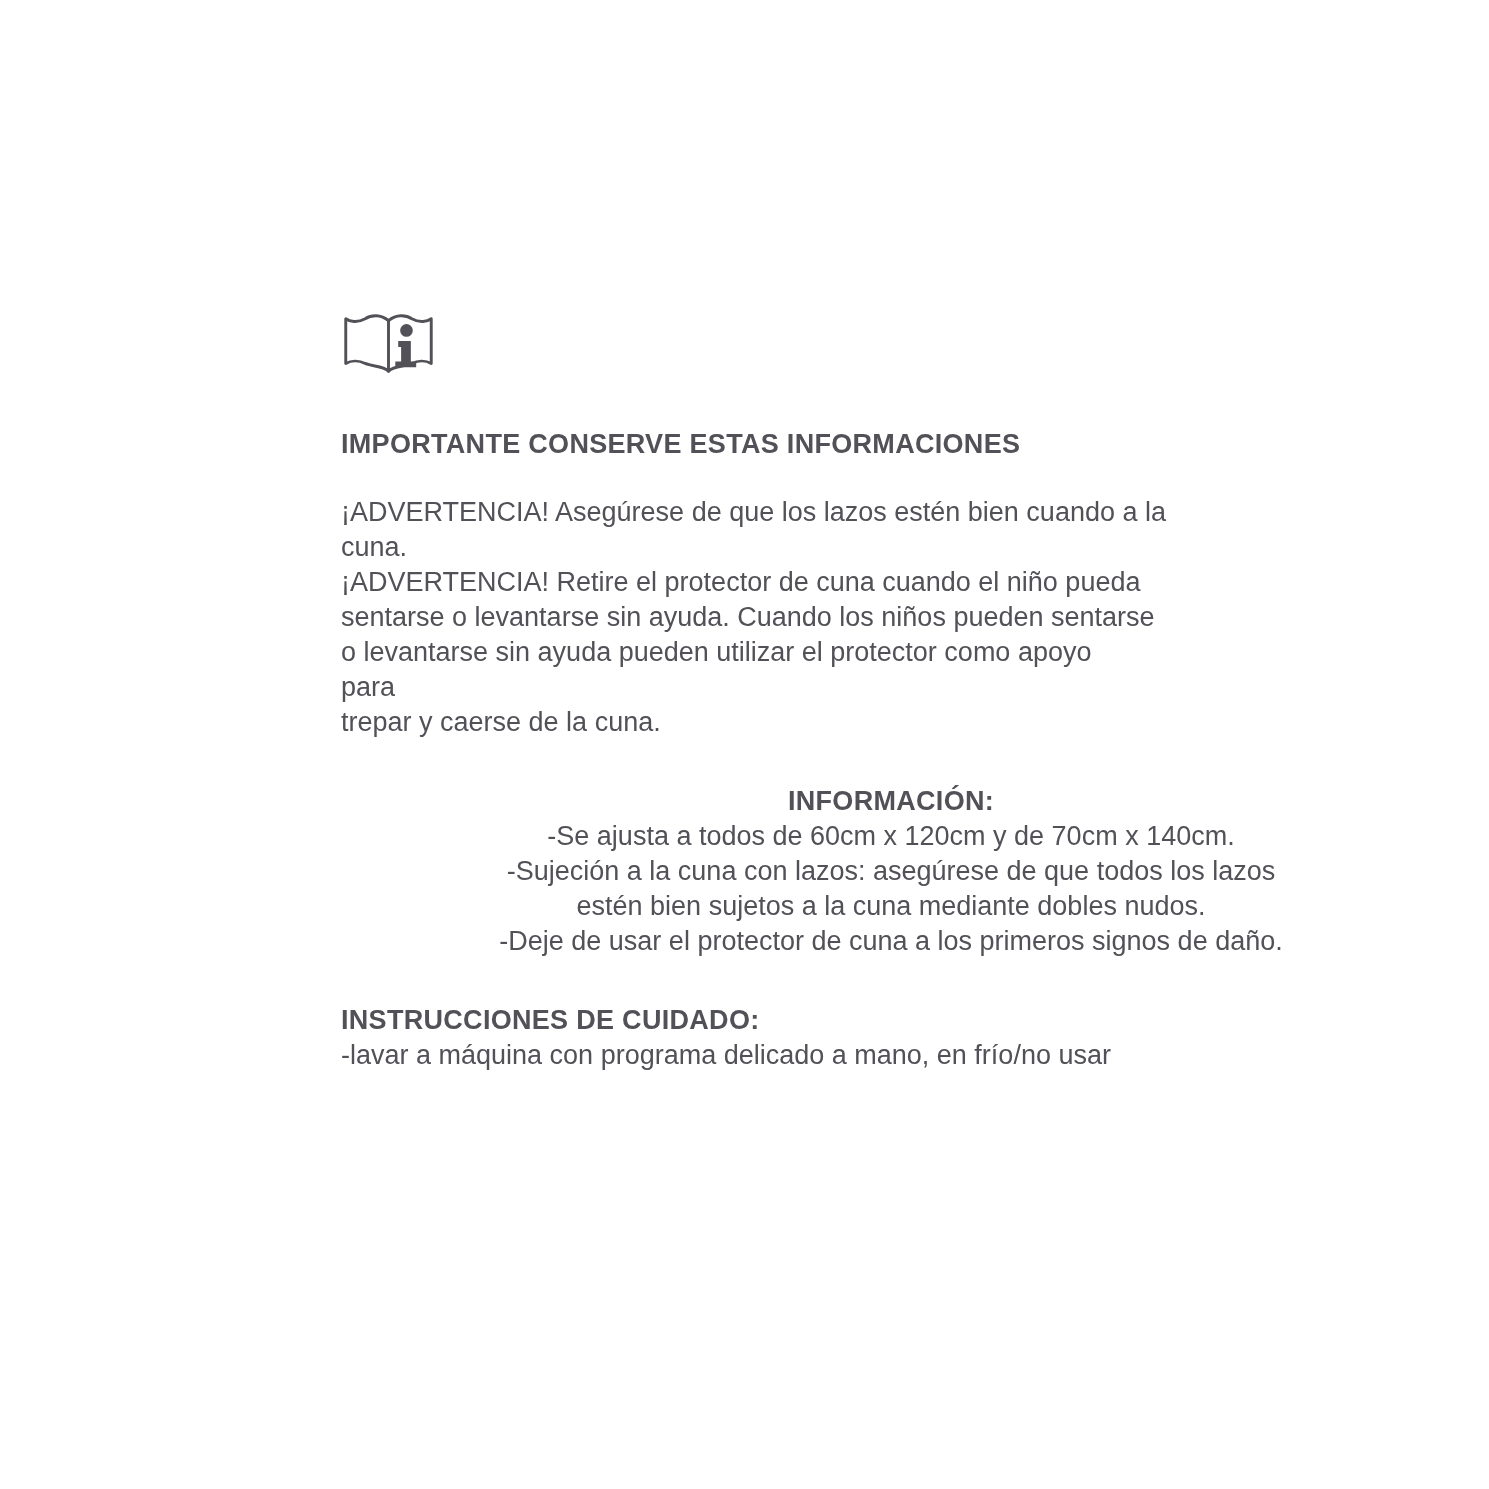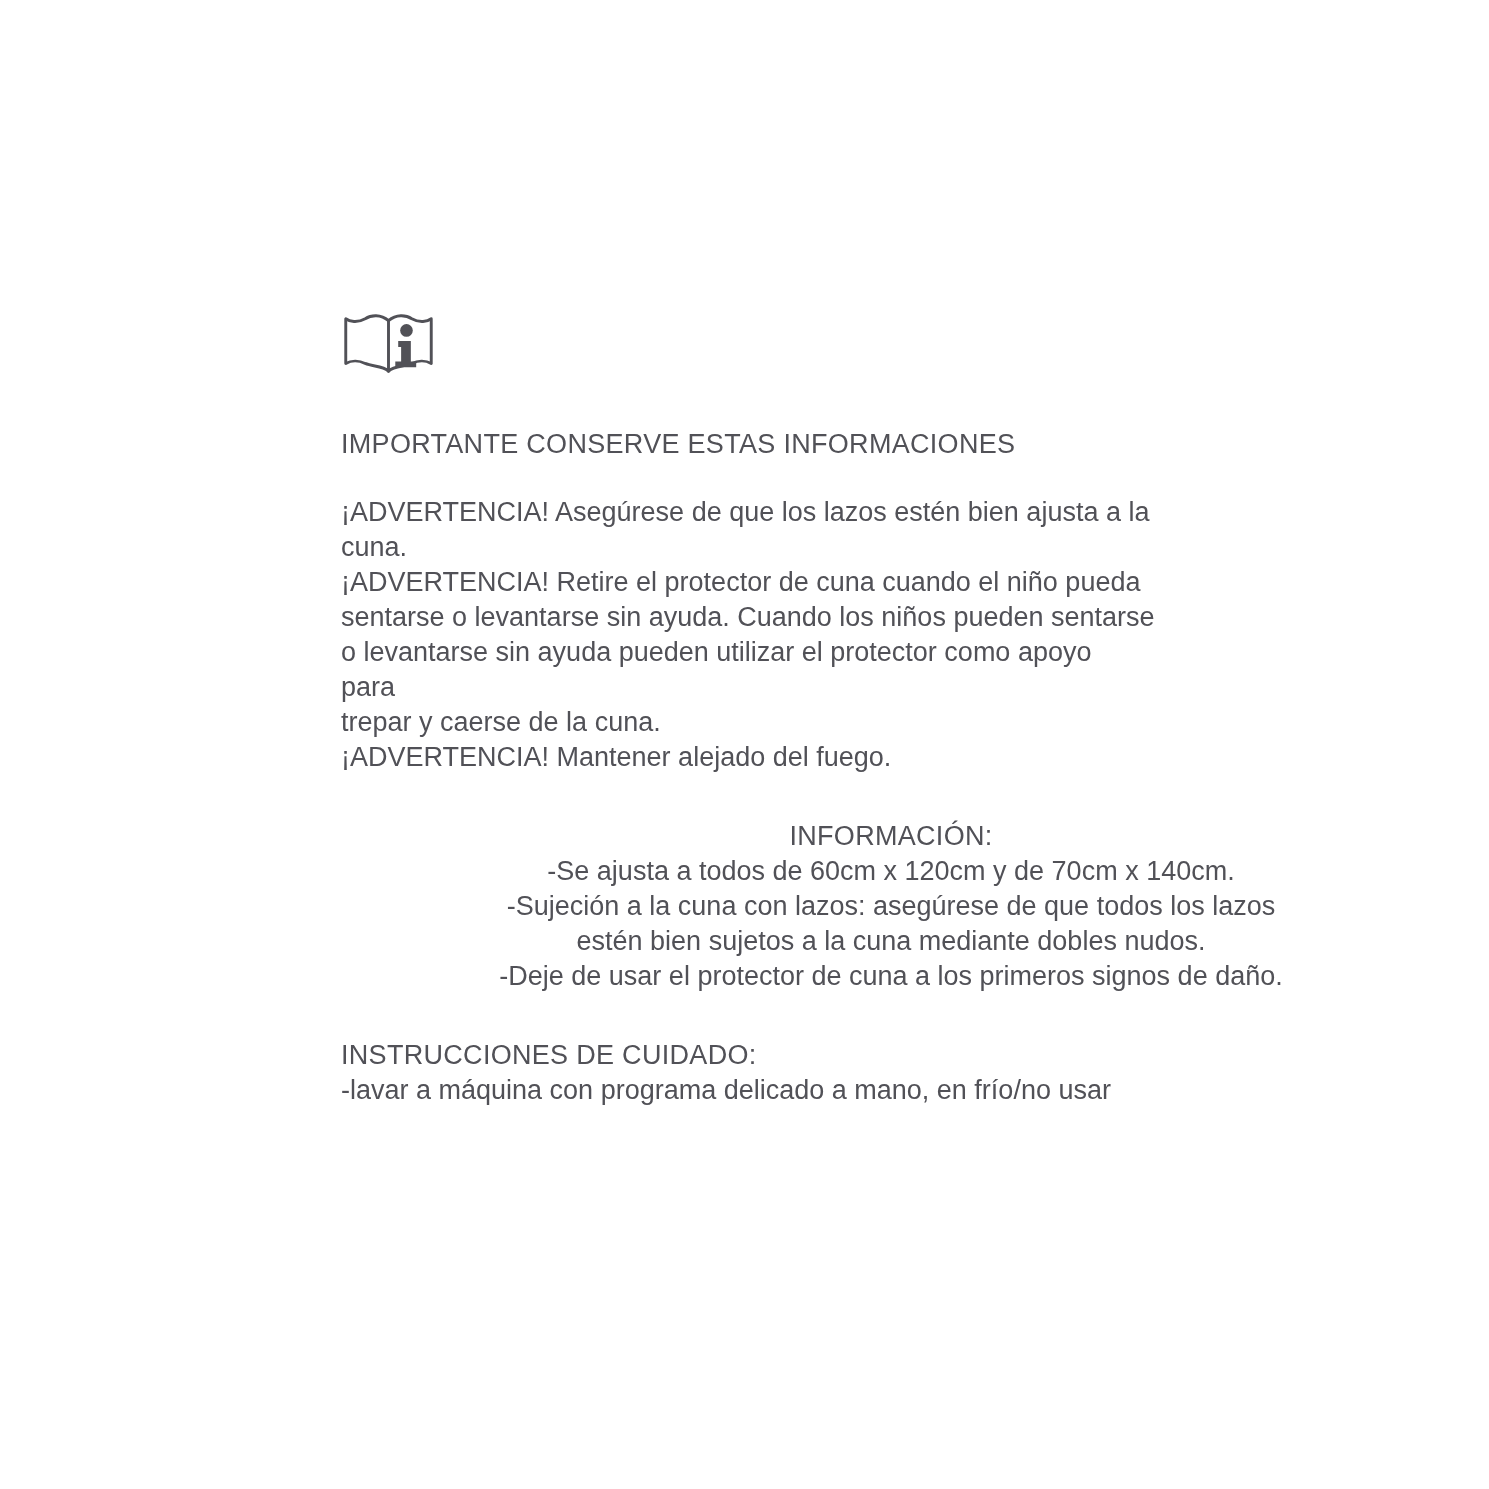--- a/index.html
+++ b/index.html
@@ -25,21 +25,21 @@
     height: 68px;
     margin-bottom: 48px;
   }
   .line, .heading {
     font-size: 27px;
     line-height: 35px;
     white-space: pre;
     color: #515157;
   }
   .heading {
-    font-weight: 400;
+    font-weight: 700;
     letter-spacing: 0.3px;
     margin-top: 44px;
   }
   .title {
     margin-bottom: 33px;
   }
   .warnings {
     margin-bottom: 18px;
   }
   .info {
@@ -68,28 +68,27 @@
         </g>
       </svg>
     </span>
   </div>
 
   <div class="title">
     <div class="heading">IMPORTANTE CONSERVE ESTAS INFORMACIONES</div>
   </div>
 
   <div class="warnings">
-    <div class="line"><b>¡ADVERTENCIA!</b><span> Asegúrese de que los lazos estén bien ajusta a la</span></div>
+    <div class="line"><b>¡ADVERTENCIA!</b><span> Asegúrese de que los lazos estén bien cuando a la</span></div>
     <div class="line"><b></b><span>cuna.</span></div>
     <div class="line"><b>¡ADVERTENCIA!</b><span> Retire el protector de cuna cuando el niño pueda</span></div>
     <div class="line"><b></b><span>sentarse o levantarse sin ayuda. Cuando los niños pueden sentarse</span></div>
     <div class="line"><b></b><span>o levantarse sin ayuda pueden utilizar el protector como apoyo</span></div>
     <div class="line"><b></b><span>para</span></div>
     <div class="line"><b></b><span>trepar y caerse de la cuna.</span></div>
-    <div class="line"><b>¡ADVERTENCIA!</b><span> Mantener alejado del fuego.</span></div>
   </div>
 
   <div class="info">
     <div class="heading">INFORMACIÓN:</div>
     <div class="line">-Se ajusta a todos de 60cm x 120cm y de 70cm x 140cm.</div>
     <div class="line">-Sujeción a la cuna con lazos: asegúrese de que todos los lazos</div>
     <div class="line">estén bien sujetos a la cuna mediante dobles nudos.</div>
     <div class="line">-Deje de usar el protector de cuna a los primeros signos de daño.</div>
   </div>
 

